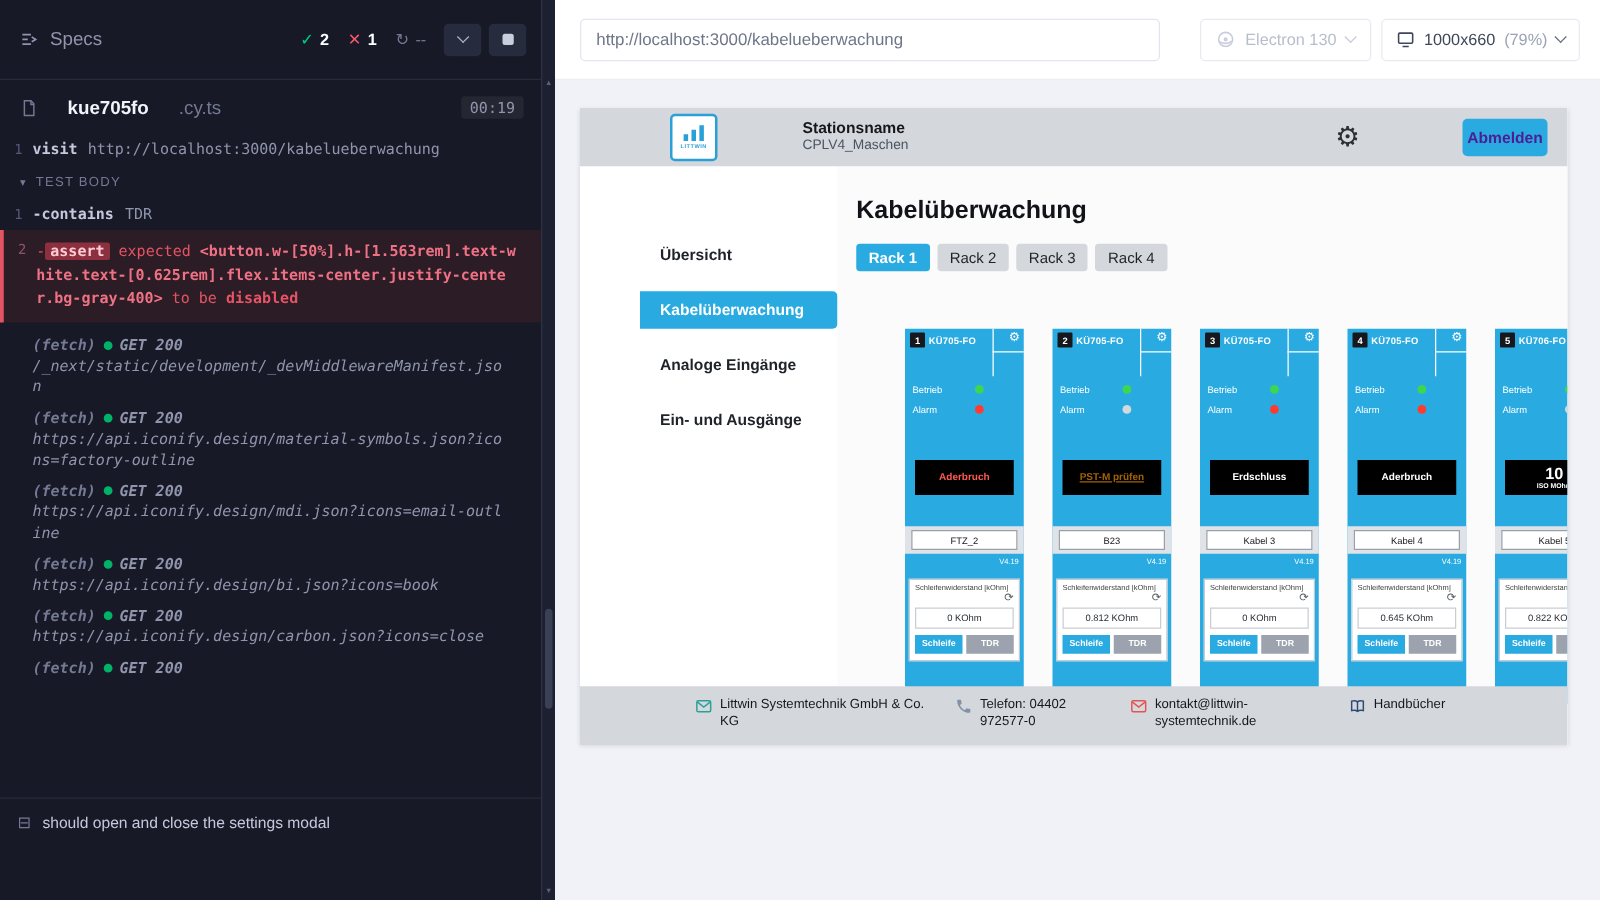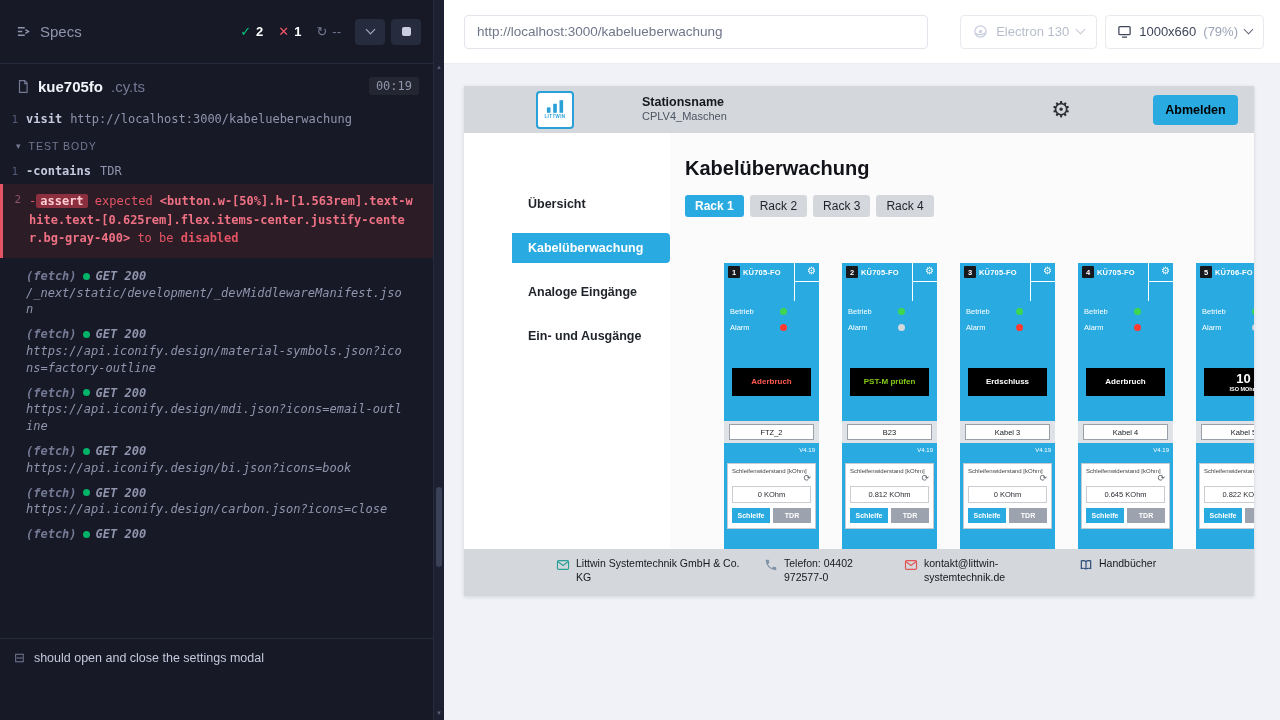--- a/index.html
+++ b/index.html
@@ -14,21 +14,21 @@
   .stat { display:flex; align-items:center; gap:5px; }
   .stat .ic { font-size:13px; }
   .stat-pass .ic { color:#00c780; } .stat-pass .v { color:#fff; font-weight:bold; }
   .stat-fail .ic { color:#f25767; } .stat-fail .v { color:#fff; font-weight:bold; }
   .stat-pend .ic { color:#747994; } .stat-pend .v { color:#747994; }
   .hdr-btns { display:flex; gap:6px; margin-left:14px; }
   .hdr-btn { width:30px; height:26px; background:#262b3d; border:none; border-radius:4px; color:#aeb3c9; display:flex; align-items:center; justify-content:center; cursor:pointer; }
   .stop-icon { width:9px; height:9px; background:#c9cdde; border-radius:2px; display:inline-block; }
   .chev { display:inline-block; width:7px; height:7px; border-right:1.6px solid currentColor; border-bottom:1.6px solid currentColor; transform:rotate(45deg); margin-top:-4px; }
 
-  .spec-row { height:44px; flex:none; display:flex; align-items:center; gap:8px; padding:0 14px 0 16px; font-size:15px; }
+  .spec-row { height:44px; flex:none; display:flex; align-items:center; gap:24px; padding:0 14px 0 16px; font-size:15px; }
   .spec-name { color:#f3f4fa; font-weight:bold; }
   .spec-ext { color:#747994; }
   .spec-time { margin-left:auto; color:#9095ad; font-size:12px; background:rgba(255,255,255,0.06); padding:2px 7px; border-radius:3px; font-family:"DejaVu Sans Mono",monospace; }
 
   .cmd-log { flex:1; overflow:hidden; font-family:"DejaVu Sans Mono",monospace; font-size:12px; }
   .gutter { width:26px; flex:none; text-align:right; color:#545a78; padding-right:8px; font-size:11px; padding-top:1px; }
   .cmd-line { display:flex; padding:4px 10px 4px 0; cursor:pointer; }
   .cmd-visit { color:#c5c9dd; font-weight:bold; }
   .cmd-url { color:#9095ad; font-weight:normal; margin-left:8px; word-break:break-all; }
   .section-hdr { display:flex; align-items:center; gap:7px; padding:10px 16px 8px; color:#747994; font-size:10.5px; letter-spacing:1px; font-family:"Liberation Sans",sans-serif; cursor:pointer; }
@@ -74,21 +74,21 @@
   .aut { position:absolute; left:20px; top:22px; width:790px; height:510px; background:#fff; overflow:hidden; box-shadow:0 1px 4px rgba(0,0,0,0.13); }
 
   
   .aut-header { height:47px; background:#d4d7db; display:flex; align-items:center; padding:0 8px 0 72px; position:relative; }
   .logo-box { width:38px; height:38px; background:#fff; border:2px solid #2aa0d8; border-radius:4px; display:flex; flex-direction:column; align-items:center; justify-content:center; gap:1px; flex:none; }
   .logo-text { font-size:4.5px; font-weight:bold; color:#2aa0d8; letter-spacing:.4px; }
   .station { margin-left:68px; line-height:1.25; }
   .station-label { font-size:12.5px; font-weight:bold; color:#16181d; }
   .station-name { font-size:11px; color:#4b5563; }
   .aut-gear { margin-left:auto; font-size:22px; color:#2d2f34; cursor:pointer; line-height:1; }
-  .logout-btn { margin-left:82px; margin-right:8px; width:85px; height:30px; background:#29abe2; color:#000000; border:none; border-radius:4px; font-size:12.5px; font-weight:bold; font-family:"Liberation Sans",sans-serif; cursor:pointer; }
+  .logout-btn { margin-left:82px; margin-right:8px; width:68px; height:30px; background:#29abe2; color:#4c1d95; border:none; border-radius:4px; font-size:12.5px; font-weight:bold; font-family:"Liberation Sans",sans-serif; cursor:pointer; }
 
   .aut-body { display:flex; height:calc(100% - 47px); }
   .aut-sidebar { width:158px; flex:none; background:#fff; padding-top:56px;margin-left:48px; }
   .nav-item { padding:8px 16px; font-size:12.5px; font-weight:bold; color:#1f2329; margin-bottom:14px; cursor:pointer; }
   .nav-item.active { background:#29abe2; color:#fff; border-radius:0 4px 4px 0; }
 
   .aut-main { flex:1; background:#fbfbfc; padding:24px 0 0 15px; overflow:hidden; }
   .aut-title { font-size:20px; font-weight:bold; color:#111318; }
   .tabs { display:flex; gap:6px; margin-top:15px; }
   .tab { padding:4px 10px; font-size:12px; background:#d4d7db; color:#1f2329; border-radius:3px; cursor:pointer; }
@@ -397,21 +397,21 @@
                     <span class="hline"></span>
                 </div>
                 <div class="led-row first">
                     <span>Betrieb</span>
                     <span class="led" style="background: rgb(63, 214, 79);"></span>
                   </div>
                 <div class="led-row second">
                     <span>Alarm</span>
                     <span class="led" style="background: rgb(210, 216, 220);"></span>
                   </div>
-                <div class="status-box" style="color: #84cc16;">
+                <div class="status-box" style="color: #a16207; text-decoration: underline;">
                   <div class="status-main">PST-M prüfen</div>
                 </div>
                 <div class="name-strip">
                     <div class="name-box">B23</div>
                   </div>
                 <div class="version-strip">V4.19</div>
                 <div class="res-section">
                   <div class="res-label">Schleifenwiderstand [kOhm]</div>
                   <div class="res-refresh-row">
                       <span class="refresh-icon">⟳</span>

